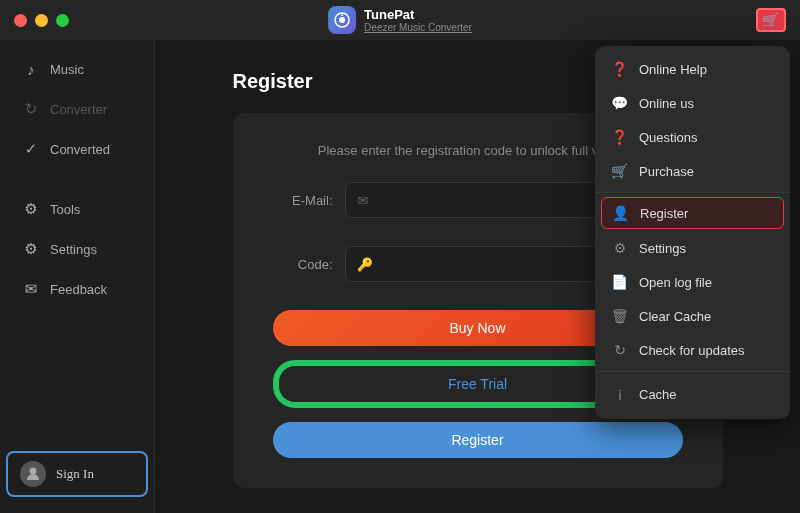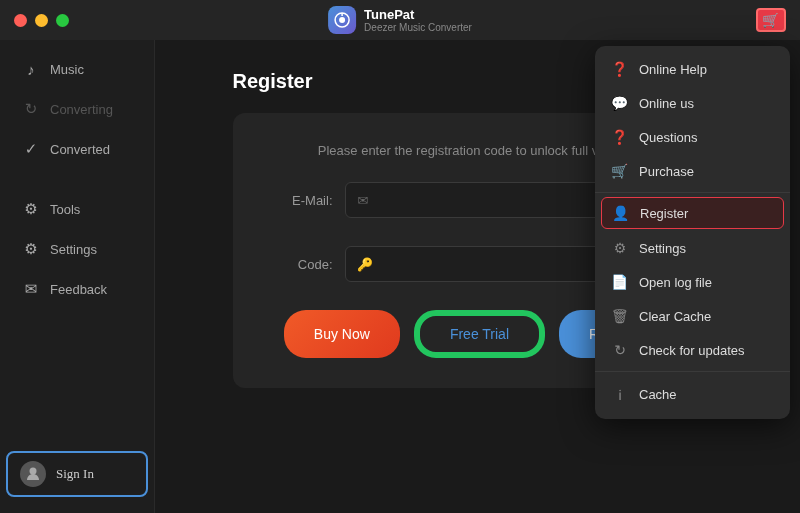--- a/index.html
+++ b/index.html
@@ -40,21 +40,21 @@
     }
     .logo-icon {
       width: 28px; height: 28px;
       background: linear-gradient(135deg, #4a90d9, #6a5acd);
       border-radius: 8px;
       display: flex; align-items: center; justify-content: center;
       color: white; font-size: 14px; font-weight: bold;
     }
     .app-name-block { display: flex; flex-direction: column; }
     .app-name { color: #ffffff; font-size: 13px; font-weight: 600; }
-    .app-sub { color: #888; font-size: 10px; }
+    .app-sub { color: #888; font-size: 10px; text-decoration: underline; }
 
     
     .top-menu-btn {
       position: absolute;
       right: 14px;
       top: 50%;
       transform: translateY(-50%);
       width: 30px; height: 24px;
       background: #e63946;
       border-radius: 4px;
@@ -174,20 +174,21 @@
       gap: 8px;
       height: 36px;
     }
     .field-input-icon { color: #666; font-size: 13px; }
 
     .btn-row {
       display: flex;
       gap: 14px;
       justify-content: center;
       margin-top: 24px;
+      flex-direction: column;
     }
     .btn {
       padding: 10px 30px;
       border-radius: 22px;
       font-size: 14px;
       font-weight: 500;
       cursor: pointer;
       border: none;
     }
     .btn-orange {
@@ -273,21 +274,21 @@
 
 <div class="main">
 
   <div class="sidebar">
     <div class="sidebar-item">
       <span class="sidebar-icon">♪</span>
       <span>Music</span>
     </div>
     <div class="sidebar-item disabled">
       <span class="sidebar-icon">↻</span>
-      <span>Converting</span>
+      <span>Converter</span>
     </div>
     <div class="sidebar-item">
       <span class="sidebar-icon">✓</span>
       <span>Converted</span>
     </div>
 
     <div style="height:20px;"></div>
 
     <div class="sidebar-item">
       <span class="sidebar-icon">⚙</span>

